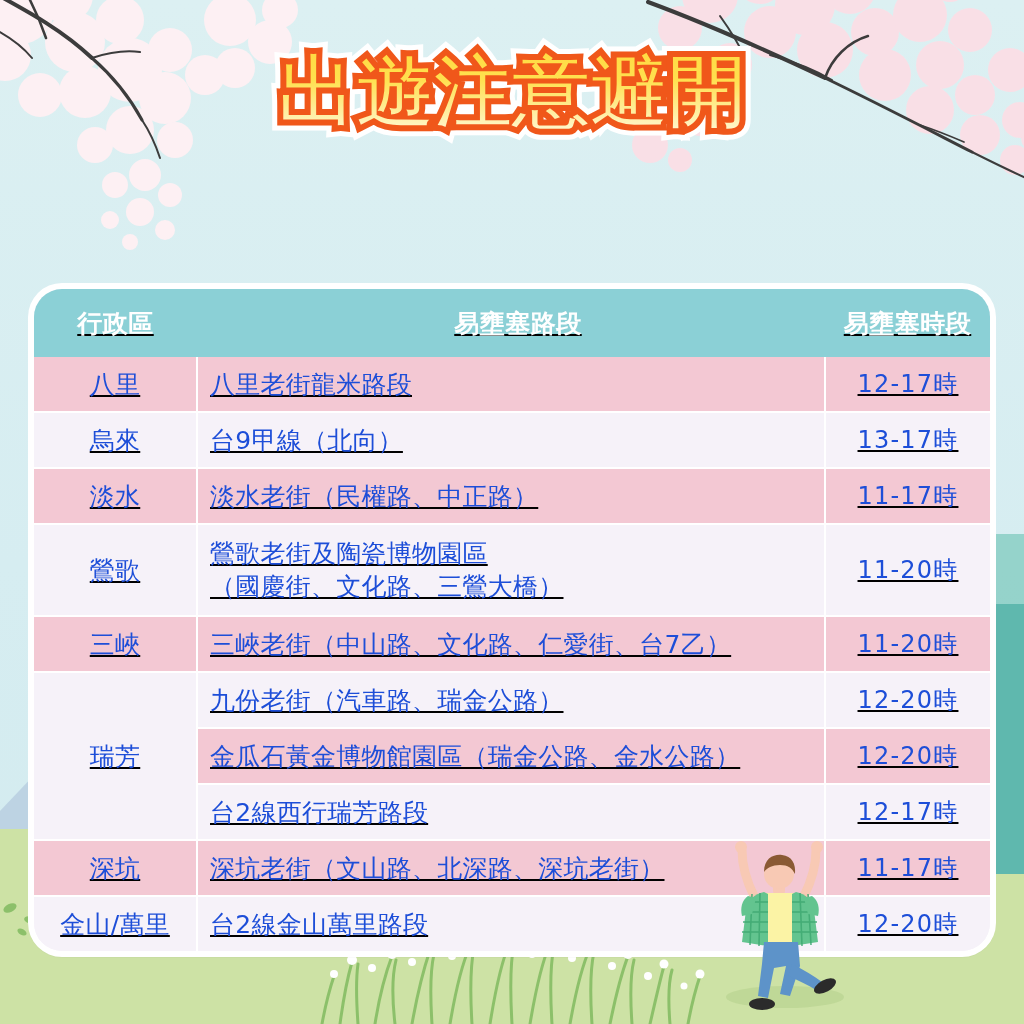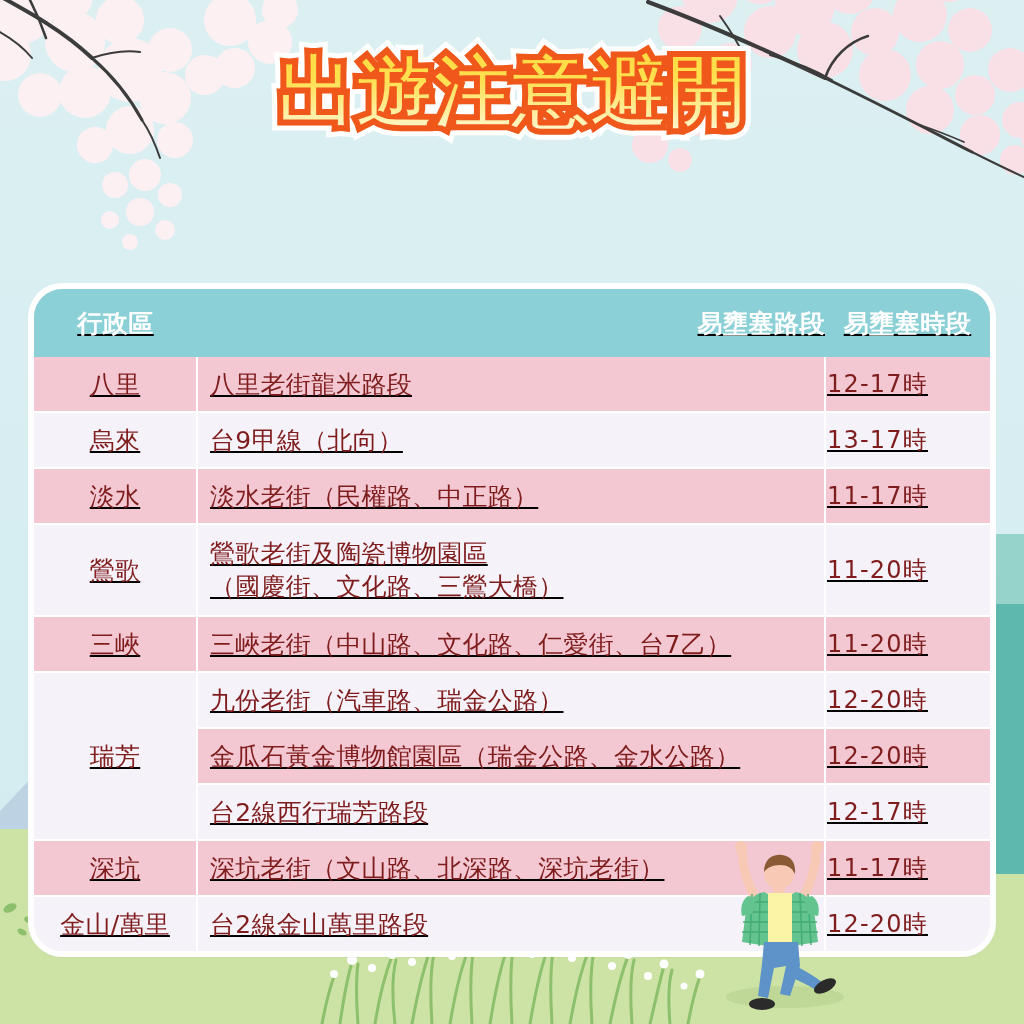--- a/index.html
+++ b/index.html
@@ -66,33 +66,33 @@
   col.c-dist{width:163px;}
   col.c-road{width:628px;}
   col.c-time{width:165px;}
 
   thead th{
     background:#8bd0d6;color:#ffffff;font-weight:bold;font-size:25px;
     height:68px;padding:0 0 0 0;letter-spacing:.02em;
     border:none;vertical-align:middle;
   }
   th.h-dist{text-align:center;}
-  th.h-road{text-align:right;padding-left:14px;}
+  th.h-road{text-align:center;padding-left:14px;}
   th.h-time{}
 
   tbody td{
-    font-size:25px;color:#7f1d1d;height:52px;vertical-align:middle;
+    font-size:25px;color:#1d4ed8;height:52px;vertical-align:middle;
     border-right:2px solid #ffffff;border-bottom:2px solid #ffffff;
     letter-spacing:.01em;
   }
   tbody td.last{border-right:none;}
   tbody tr:last-child td{border-bottom:none;}
   td.dist{text-align:center;font-size:25px;}
   td.road{text-align:left;padding-left:12px;font-size:25px;}
-  td.time{font-size:24px;letter-spacing:.05em;}
+  td.time{text-align:center;font-size:24px;letter-spacing:.05em;}
 
   .pink{background:#f3c8d3;}
   .plain{background:#f6f2f9;}
 
   td.road .l2{display:block;line-height:1.32;}
   td.tall{height:88px;}
 
   
   .runner{position:absolute;left:716px;top:838px;width:130px;height:175px;z-index:7;
     pointer-events:none;}

